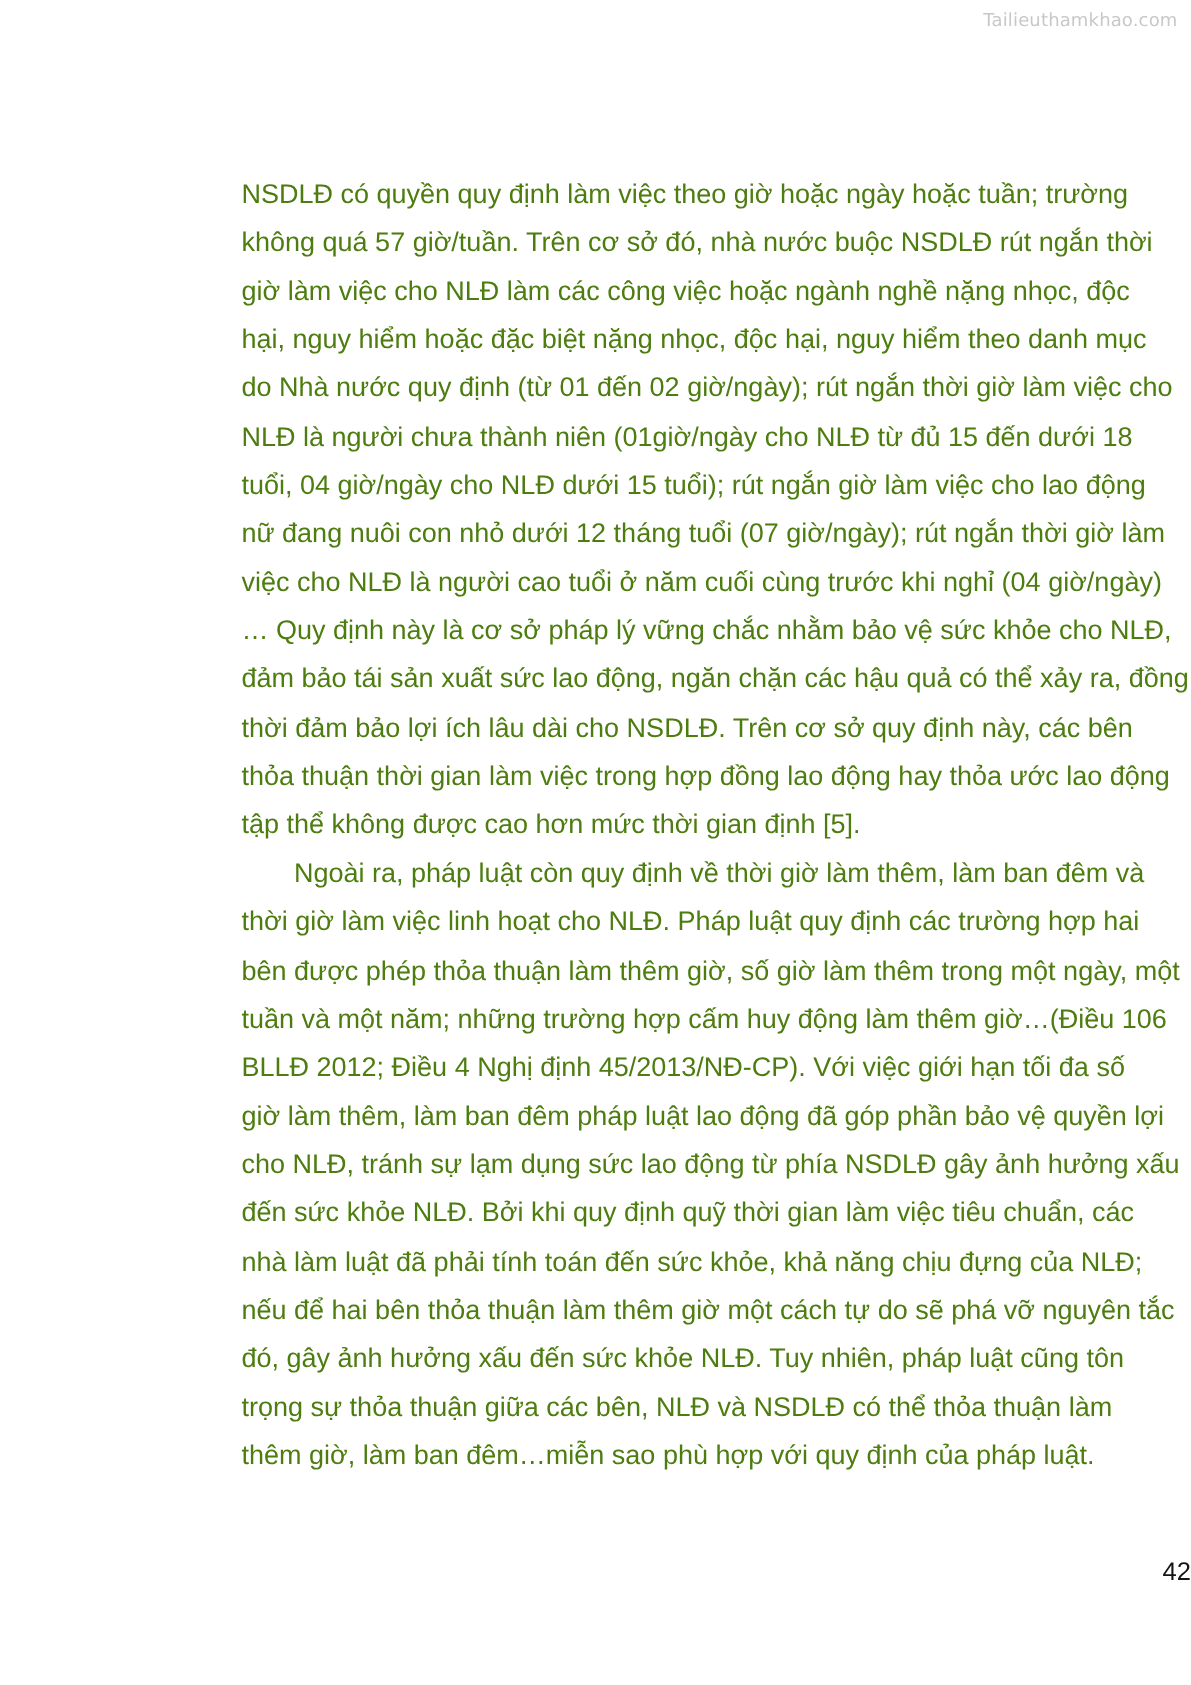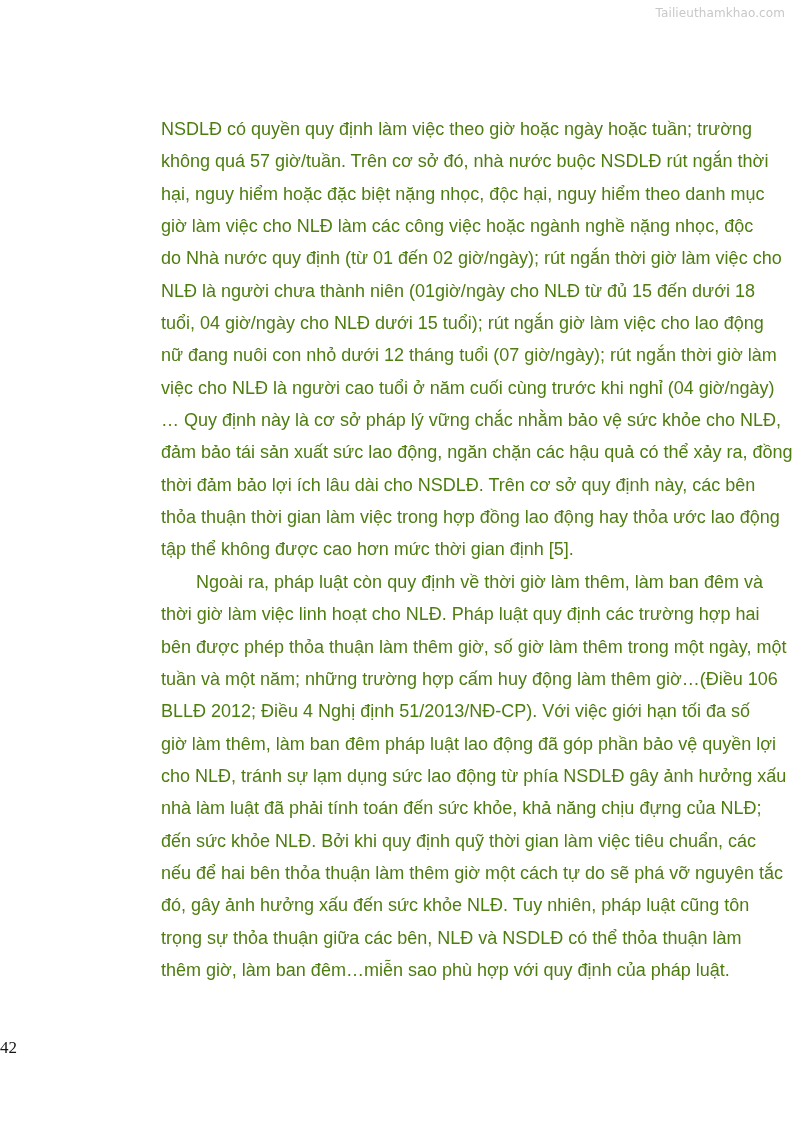--- a/index.html
+++ b/index.html
@@ -15,56 +15,56 @@
     color: #4d7c0f;
   }
   .line {
     height: 32.35px; line-height: 32.35px;
     white-space: nowrap; text-align: justify; text-align-last: justify;
     overflow: visible;
   }
   .line.last { text-align-last: left; }
   .line.indent { padding-left: 35px; }
   .page-number {
-    position: absolute; top: 1038px; left: 0; width: 794px; text-align: left;
-    font-family: Liberation Serif, serif; font-size: 17px; color: #141414;
+    position: absolute; top: 1038px; left: 0; width: 794px; text-align: right;
+    font-family: Liberation Sans, sans-serif; font-size: 17px; color: #141414;
   }
 </style>
 </head>
 <body>
 
 <div class="watermark">Tailieuthamkhao.com</div>
 
 <div class="page-body">
   <div>
     <div class="line">NSDLĐ có quyền quy định làm việc theo giờ hoặc ngày hoặc tuần; trường</div>
     <div class="line">không quá 57 giờ/tuần. Trên cơ sở đó, nhà nước buộc NSDLĐ rút ngắn thời</div>
+    <div class="line">giờ làm việc cho NLĐ làm các công việc hoặc ngành nghề nặng nhọc, độc</div>
     <div class="line">hại, nguy hiểm hoặc đặc biệt nặng nhọc, độc hại, nguy hiểm theo danh mục</div>
-    <div class="line">giờ làm việc cho NLĐ làm các công việc hoặc ngành nghề nặng nhọc, độc</div>
     <div class="line">do Nhà nước quy định (từ 01 đến 02 giờ/ngày); rút ngắn thời giờ làm việc cho</div>
     <div class="line">NLĐ là người chưa thành niên (01giờ/ngày cho NLĐ từ đủ 15 đến dưới 18</div>
     <div class="line">tuổi, 04 giờ/ngày cho NLĐ dưới 15 tuổi); rút ngắn giờ làm việc cho lao động</div>
     <div class="line">nữ đang nuôi con nhỏ dưới 12 tháng tuổi (07 giờ/ngày); rút ngắn thời giờ làm</div>
     <div class="line">việc cho NLĐ là người cao tuổi ở năm cuối cùng trước khi nghỉ (04 giờ/ngày)</div>
     <div class="line">… Quy định này là cơ sở pháp lý vững chắc nhằm bảo vệ sức khỏe cho NLĐ,</div>
     <div class="line">đảm bảo tái sản xuất sức lao động, ngăn chặn các hậu quả có thể xảy ra, đồng</div>
     <div class="line">thời đảm bảo lợi ích lâu dài cho NSDLĐ. Trên cơ sở quy định này, các bên</div>
     <div class="line">thỏa thuận thời gian làm việc trong hợp đồng lao động hay thỏa ước lao động</div>
     <div class="line last">tập thể không được cao hơn mức thời gian định [5].</div>
   </div>
   <div>
     <div class="line indent">Ngoài ra, pháp luật còn quy định về thời giờ làm thêm, làm ban đêm và</div>
     <div class="line">thời giờ làm việc linh hoạt cho NLĐ. Pháp luật quy định các trường hợp hai</div>
     <div class="line">bên được phép thỏa thuận làm thêm giờ, số giờ làm thêm trong một ngày, một</div>
     <div class="line">tuần và một năm; những trường hợp cấm huy động làm thêm giờ…(Điều 106</div>
-    <div class="line">BLLĐ 2012; Điều 4 Nghị định 51/2013/NĐ-CP). Với việc giới hạn tối đa số</div>
+    <div class="line">BLLĐ 2012; Điều 4 Nghị định 45/2013/NĐ-CP). Với việc giới hạn tối đa số</div>
     <div class="line">giờ làm thêm, làm ban đêm pháp luật lao động đã góp phần bảo vệ quyền lợi</div>
     <div class="line">cho NLĐ, tránh sự lạm dụng sức lao động từ phía NSDLĐ gây ảnh hưởng xấu</div>
+    <div class="line">đến sức khỏe NLĐ. Bởi khi quy định quỹ thời gian làm việc tiêu chuẩn, các</div>
     <div class="line">nhà làm luật đã phải tính toán đến sức khỏe, khả năng chịu đựng của NLĐ;</div>
-    <div class="line">đến sức khỏe NLĐ. Bởi khi quy định quỹ thời gian làm việc tiêu chuẩn, các</div>
     <div class="line">nếu để hai bên thỏa thuận làm thêm giờ một cách tự do sẽ phá vỡ nguyên tắc</div>
     <div class="line">đó, gây ảnh hưởng xấu đến sức khỏe NLĐ. Tuy nhiên, pháp luật cũng tôn</div>
     <div class="line">trọng sự thỏa thuận giữa các bên, NLĐ và NSDLĐ có thể thỏa thuận làm</div>
     <div class="line last">thêm giờ, làm ban đêm…miễn sao phù hợp với quy định của pháp luật.</div>
   </div>
 </div>
 
 <div class="page-number">42</div>
 
 </body></html>

